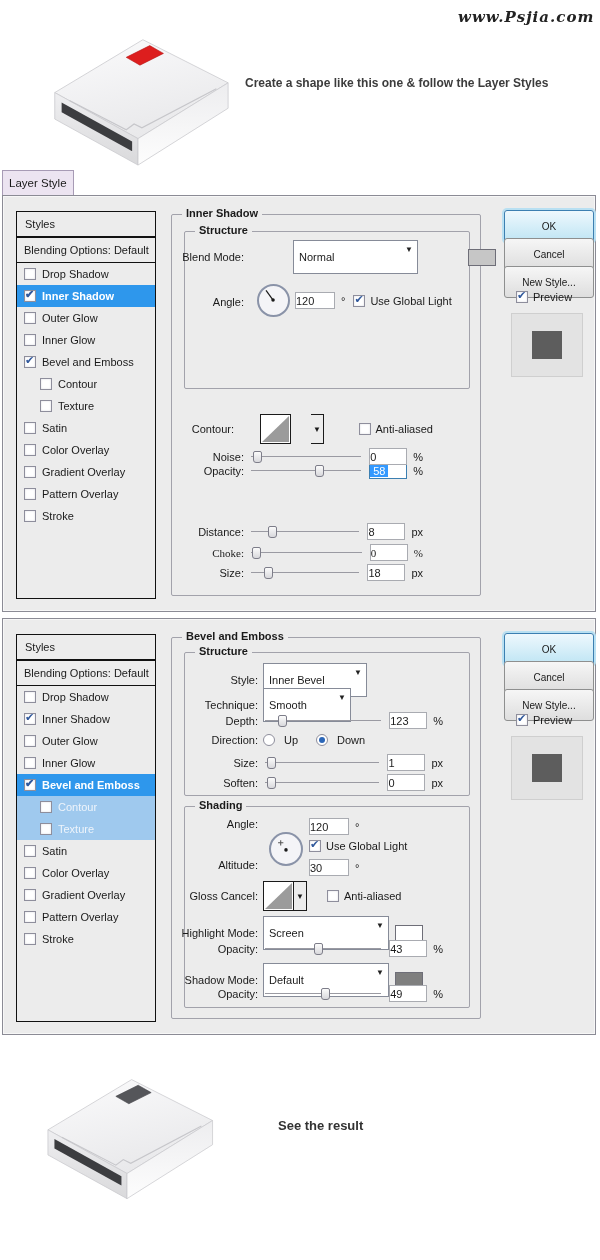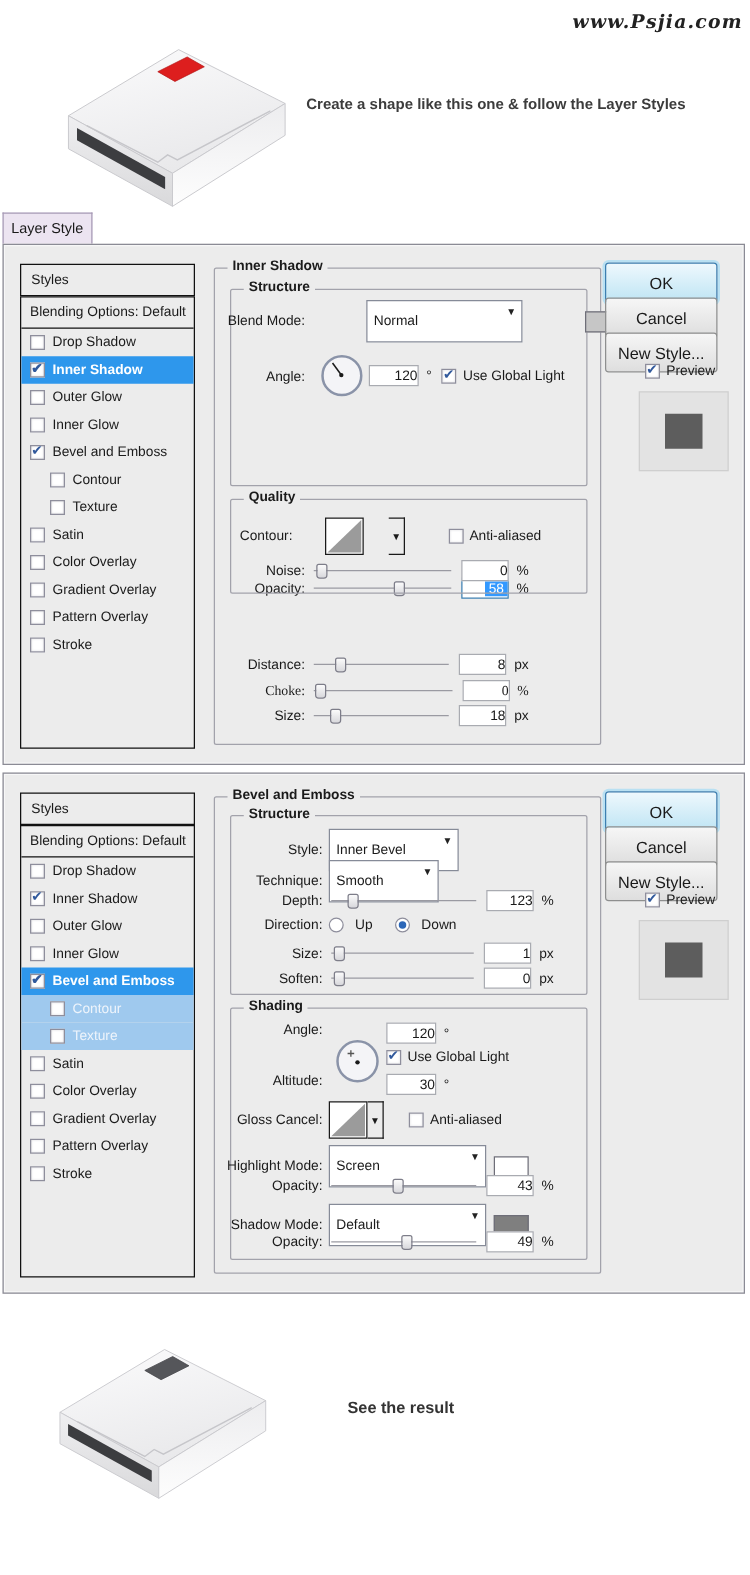--- a/index.html
+++ b/index.html
@@ -49,37 +49,37 @@
 
   
   .drop { height:34px; background:#fff; border:1px solid #868b98; display:flex; align-items:center;
           padding-left:5px; position:relative; flex:none; }
   .drop .arr { position:absolute; right:4px; top:4px; font-size:8px; color:#222; }
   .swatch { width:28px; height:17px; border:1px solid #6e6e78; flex:none; margin-left:6px; }
   .track { flex:1; height:0; border-top:1px solid #9a9aa2; position:relative; margin:0 8px 0 2px; }
   .thumb { position:absolute; top:-6px; width:9px; height:12px; background:linear-gradient(#fbfbfb,#d8d8dc);
            border:1px solid #7d7d89; border-radius:2px 2px 3px 3px; }
   .vbox { width:38px; height:17px; background:#fff; border:1px solid #a9abb1; flex:none;
-          display:flex; align-items:center; justify-content:flex-end; }
+          display:flex; align-items:center; justify-content:flex-start; }
   .vbox.selhl { border-color:#3c7fb1; }
   .vbox.selhl span { background:#3399ff; color:#fff; padding:0 3px; }
   .unit { margin-left:6px; flex:none; }
   .chk { display:flex; align-items:center; gap:5px; }
   .dial { position:absolute; border-radius:50%; background:#f4f4f7; border:2px solid #8a93a8; }
   .cthumb { width:31px; height:30px; background:#fff; border:1px solid #1a1a1a; position:relative; flex:none; }
   .cthumb svg { position:absolute; inset:0; }
   .cbtn { width:13px; height:30px; background:#ececec; border:1px solid #1a1a1a; border-left:none;
           display:flex; align-items:center; justify-content:center; font-size:8px; flex:none; }
   .radio { width:12px; height:12px; border-radius:50%; border:1px solid #8e8e9c; background:#fff; flex:none;
            margin-right:4px; position:relative; }
   .radio.on::after { content:""; position:absolute; inset:2px; border-radius:50%; background:#2c67b8; }
 
   
-  .btn { position:absolute; left:481px; width:90px; height:32px; border-radius:3px;
-         display:flex; align-items:center; justify-content:center; font-size:13px; color:#1a1a1a;
+  .btn { position:absolute; left:501px; width:90px; height:32px; border-radius:3px;
+         display:flex; align-items:center; justify-content:center; font-size:10px; color:#1a1a1a;
          background:linear-gradient(#f6f6f6,#dedede); border:1px solid #8e8f8f; }
   .btn.ok { background:linear-gradient(#eef8fd,#bfe5f4); border:1px solid #3c7fb1;
             box-shadow:0 0 0 2px #b9e0f2; }
   .prevchk { position:absolute; left:513px; display:flex; align-items:center; gap:5px; }
   .prevbox { position:absolute; left:508px; width:72px; height:64px; background:#e3e3e3;
              border:1px solid #cfcfcf; }
   .prevbox .inner { position:absolute; left:20px; top:17px; width:30px; height:28px; background:#5d5d5d; }
 
   .shape { position:absolute; }
 </style>
@@ -240,23 +240,20 @@
     <span class="lbl">Size:</span>
     <div class="track">
           <div class="thumb" style="left:12%;"></div>
         </div>
     <div class="vbox">
           <span>18</span>
         </div>
     <span class="unit">px</span>
   </div>
 
-  <div class="fs" style="left:181px; top:203px; width:286px; height:76px;">
-    <span class="fst">Quality</span>
-  </div>
   <div class="row" style="left:140px; top:218px; width:290px;justify-content:space-between;">
     <span class="lbl">Contour:</span>
     <div class="cthumb">
       <svg viewBox="0 0 29 28">
             <polygon points="1,27 28,27 28,1" fill="#9b9b9b"></polygon>
           </svg>
     </div>
     <div class="cbtn">▼</div>
     <span class="chk" style="margin-left:14px;">
       <span class="cb"></span>

